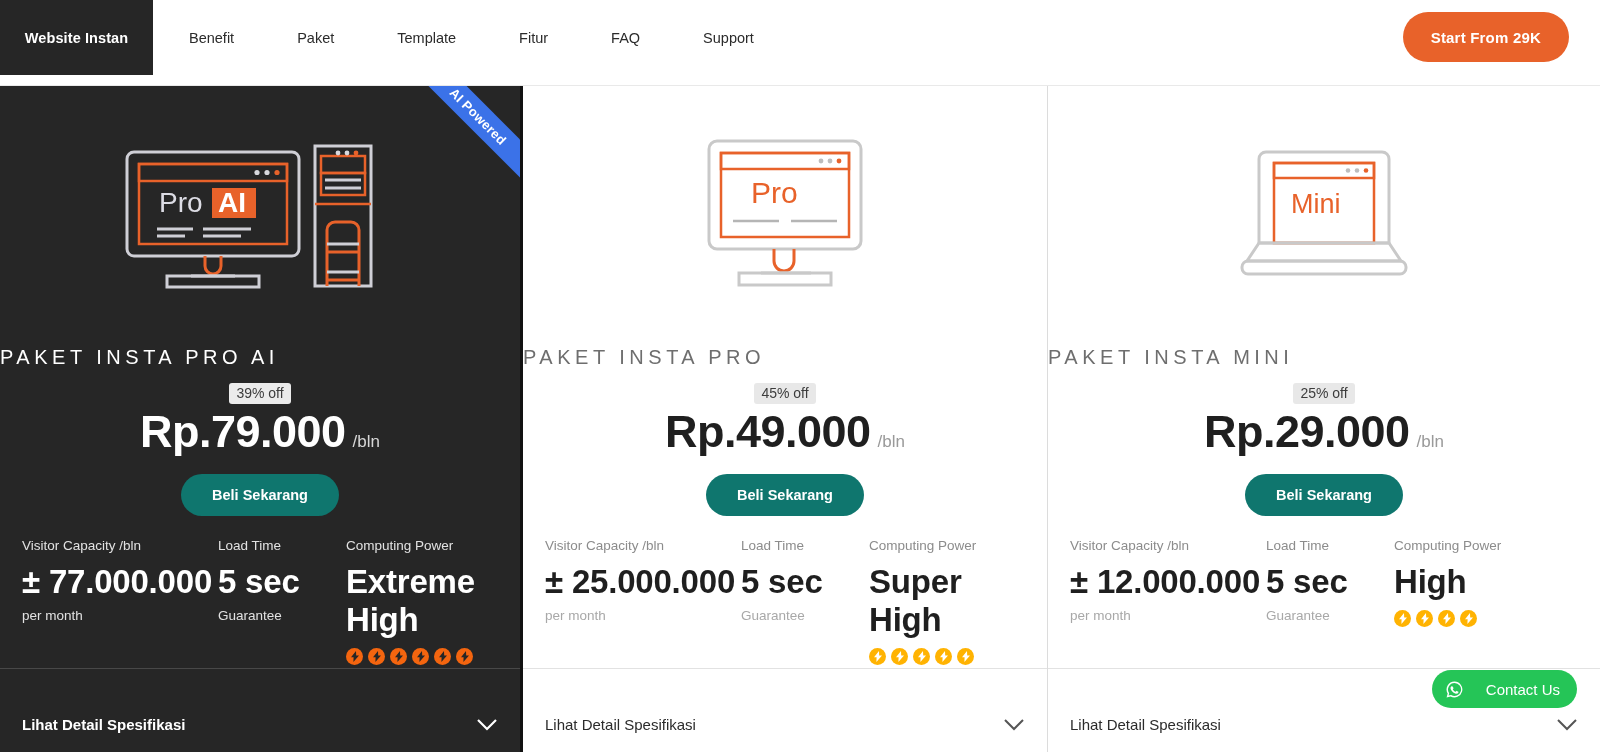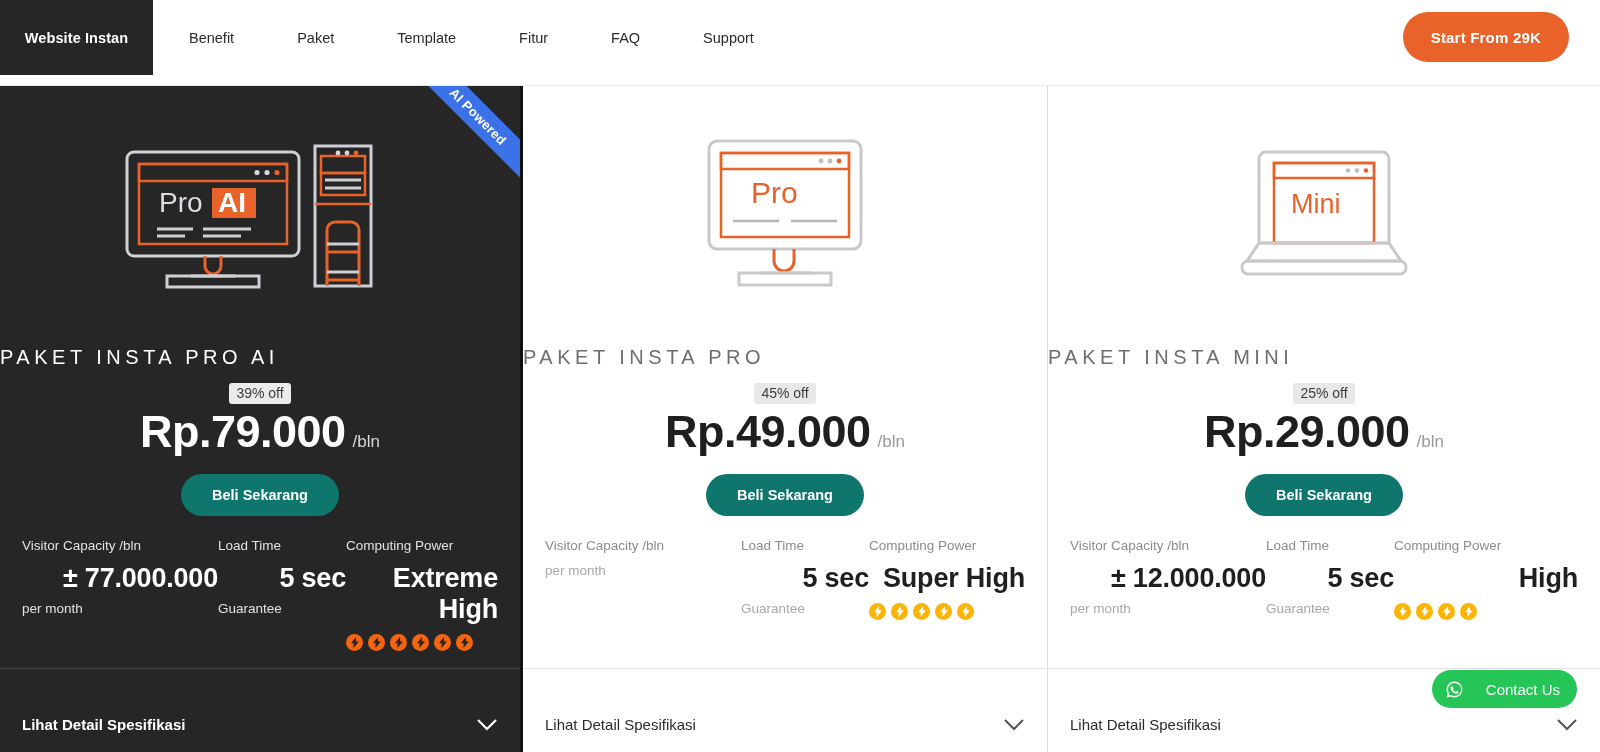--- a/index.html
+++ b/index.html
@@ -177,24 +177,23 @@
   .spec--cap { width: 196px; }
   .spec--load { width: 128px; }
   .spec--power { flex: 1; }
   .spec-label {
     font-size: 13.5px;
     margin-bottom: 10px;
   }
   .spec-label--dark { color: #e2e2e2; }
   .spec-label--light { color: #8c8c8c; }
   .spec-value {
-    font-size: 27px;
+    font-size: 33px;
     font-weight: 700;
     letter-spacing: -.2px;
-    text-align: right;
   }
   .spec-value--dark { color: #ffffff; }
   .spec-value--light { color: #1f1f1f; }
   .spec-sub {
     font-size: 13.5px;
     margin-top: 7px;
   }
   .spec-sub--dark { color: #e2e2e2; }
   .spec-sub--light { color: #a8a8a8; }
 
@@ -394,20 +393,21 @@
     <div class="price-row">
       <span class="price price--light">Rp.49.000</span><span class="per per--light">/bln</span>
     </div>
     <div class="buy-wrap">
       <button class="buy-btn">Beli Sekarang</button>
     </div>
 
     <div class="specs">
       <div class="spec spec--cap">
         <div class="spec-label spec-label--light">Visitor Capacity /bln</div>
+        <div class="spec-value spec-value--light">± 25.000.000</div>
         <div class="spec-sub spec-sub--light">per month</div>
       </div>
       <div class="spec spec--load">
         <div class="spec-label spec-label--light">Load Time</div>
         <div class="spec-value spec-value--light">5 sec</div>
         <div class="spec-sub spec-sub--light">Guarantee</div>
       </div>
       <div class="spec spec--power">
         <div class="spec-label spec-label--light">Computing Power</div>
         <div class="spec-value spec-value--light">Super High</div>

